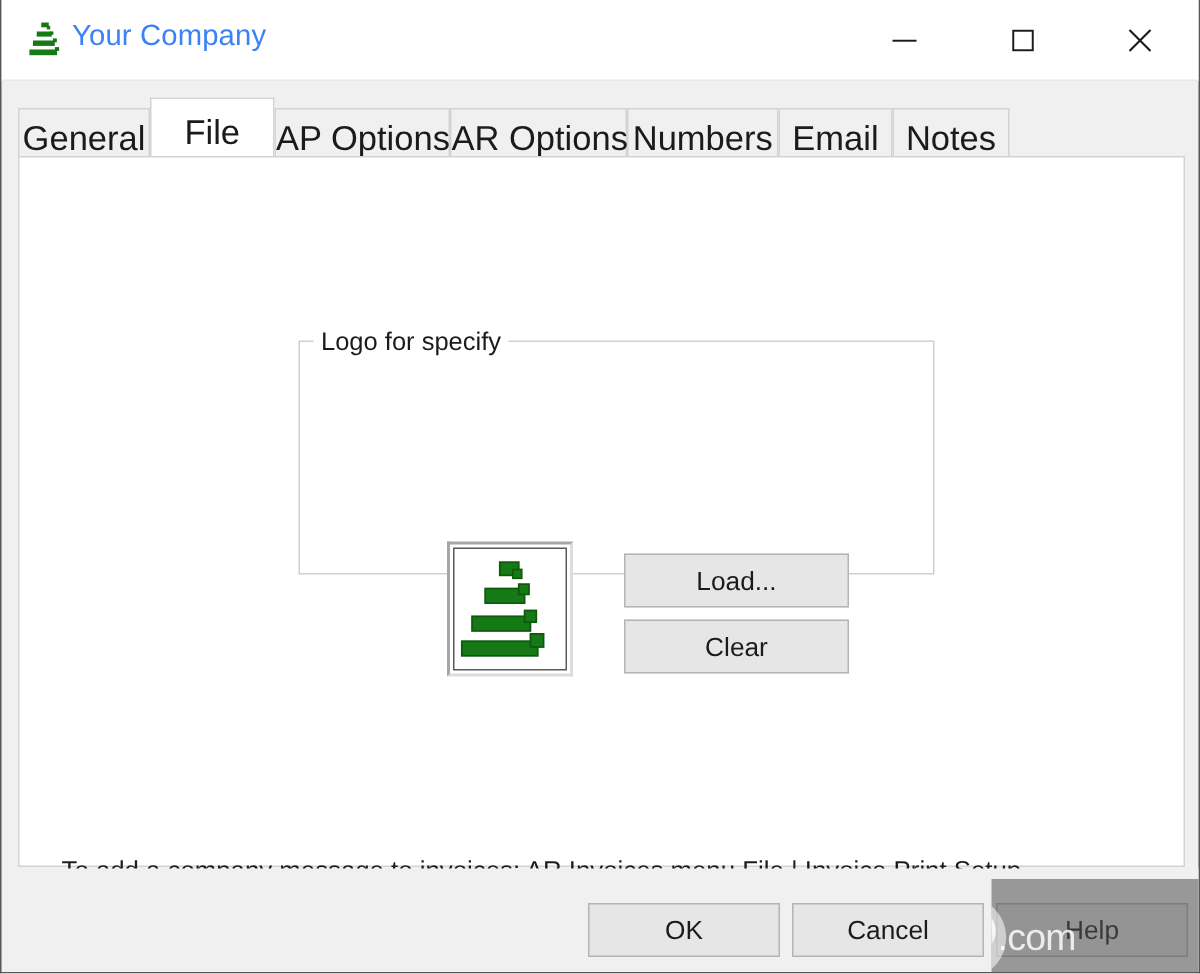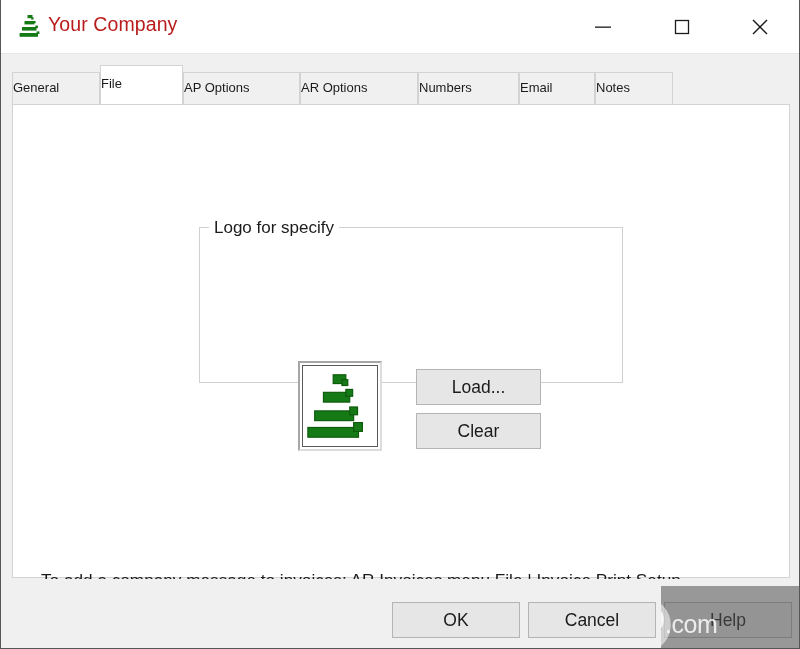--- a/index.html
+++ b/index.html
@@ -37,21 +37,21 @@
   }
   #app-icon {
     position: absolute;
     left: 16px; top: 13px;
     width: 26px; height: 28px;
   }
   #title-text {
     position: absolute;
     left: 47px; top: 13px;
     font-size: 19.5px;
-    color: #b91c1c;
+    color: #3b82f6;
     letter-spacing: 0.1px;
     white-space: nowrap;
   }
   .winbtn {
     position: absolute;
     top: 0;
     width: 60px;
     height: 53px;
     background: transparent;
     border: none;
@@ -70,22 +70,23 @@
     height: 38px;
     width: 778px;
   }
   .tab {
     position: absolute;
     bottom: 0;
     box-sizing: border-box;
     background: #f0f0f0;
     border: 1px solid #d3d3d3;
     border-bottom: none;
-    font-size: 13px;
-    color: #1b1b1b;
+    font-size: 23px;
+    color: #1b1b1b;
+    text-align: center;
     line-height: 1;
     padding-top: 8px;
     height: 32px;
     white-space: nowrap;
     cursor: default;
   }
   .tab.selected {
     background: #ffffff;
     height: 39px;
     padding-top: 11px;
@@ -144,21 +145,21 @@
     box-sizing: border-box;
     border: 1px solid #5a5a5a;
     background: #ffffff;
     overflow: hidden;
   }
 
   
   .sidebtn {
     position: absolute;
     left: 403px;
-    width: 125px;
+    width: 150px;
     height: 36px;
     box-sizing: border-box;
     background: #e6e6e6;
     border: 1px solid #b4b4b4;
     font-family: "Liberation Sans", sans-serif;
     font-size: 17.5px;
     color: #1b1b1b;
     cursor: default;
     padding: 0;
   }

